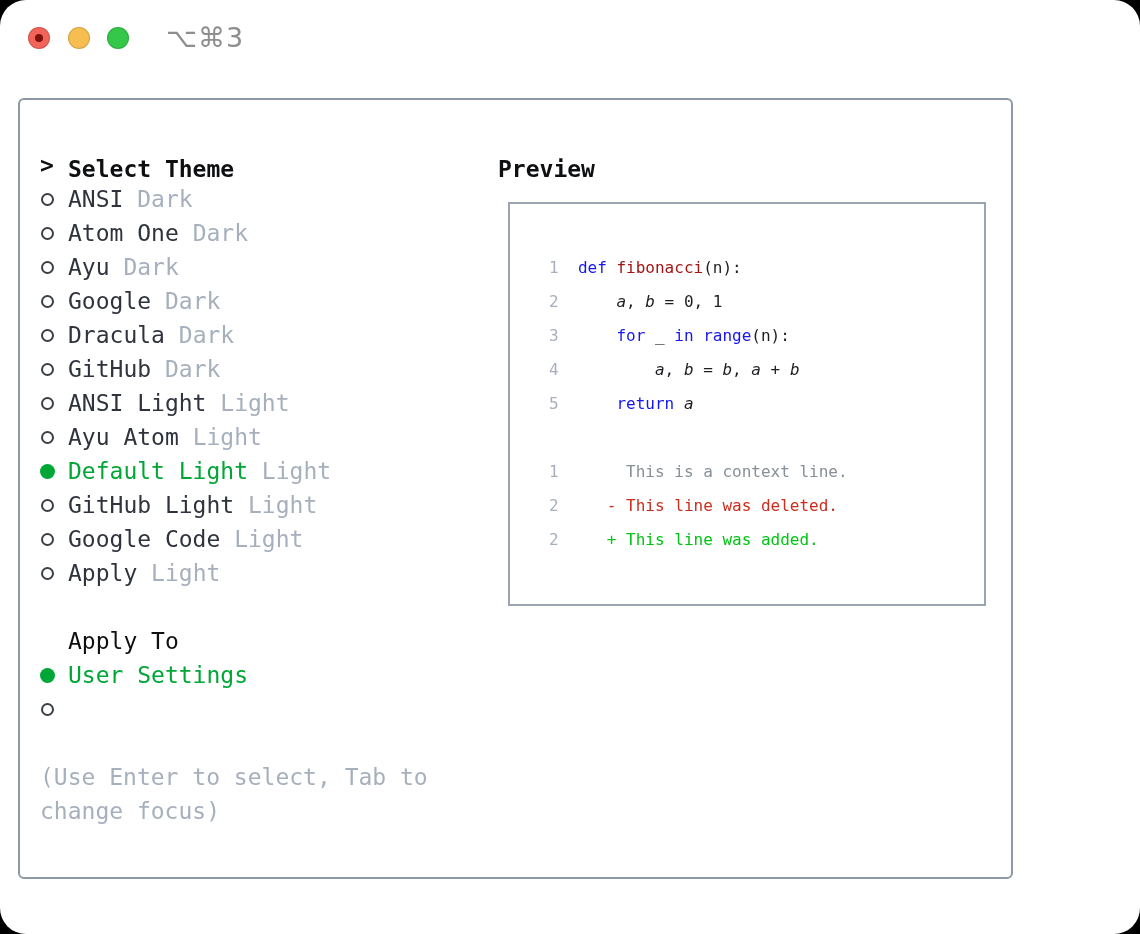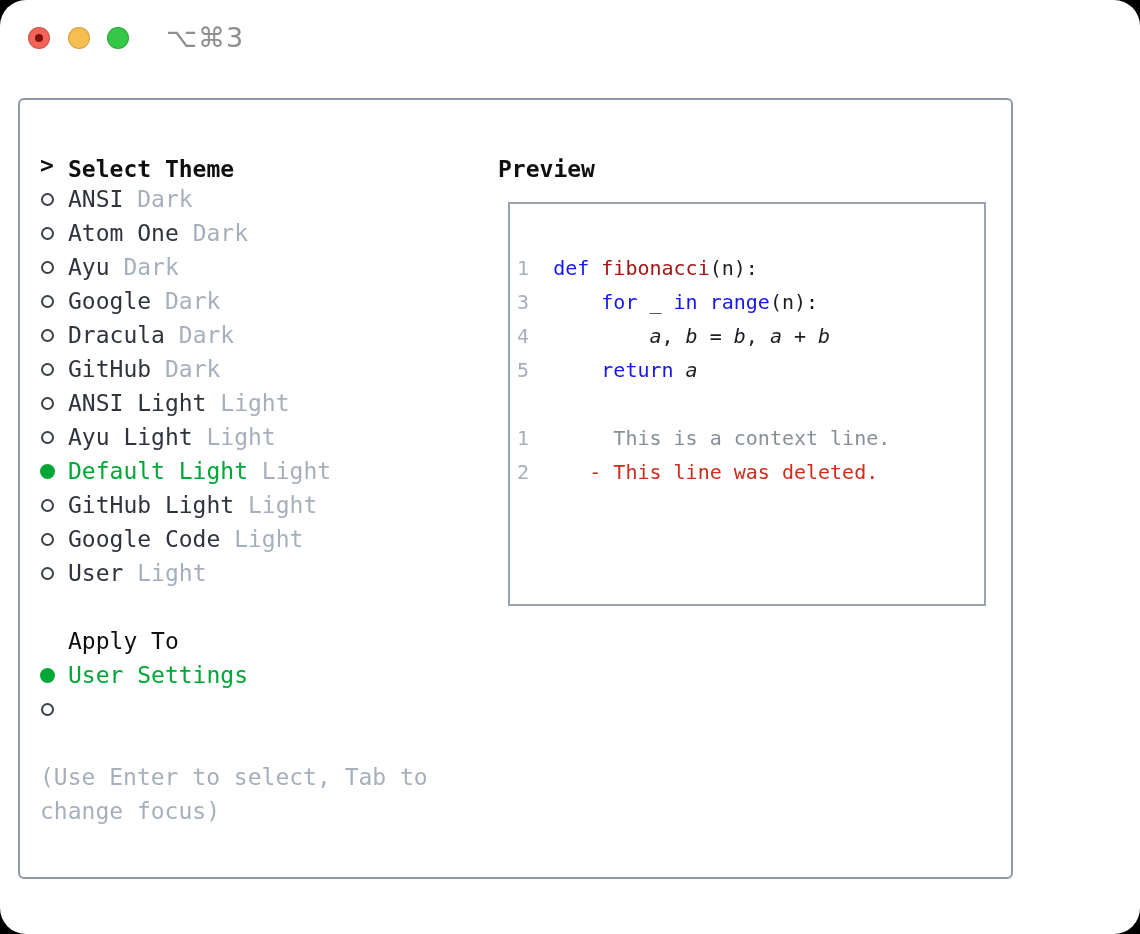--- a/index.html
+++ b/index.html
@@ -39,21 +39,21 @@
   .blank{height:34px;}
 
   .left-col{position:absolute;left:20px;top:48px;}
   .hint{width:440px;font-size:23px;line-height:34px;color:var(--muted);white-space:normal;}
 
   
   .right-col{position:absolute;left:478px;top:48px;}
   .preview-box{margin:20px 0 0 10px;width:478px;height:404px;box-sizing:border-box;
                border:2px solid var(--preview-border);background:#fff;
                padding:47px 0 0 7px;overflow:hidden;}
-  .pline{height:34px;line-height:34px;font-size:20px;white-space:pre;}
+  .pline{height:34px;line-height:34px;font-size:16px;white-space:pre;margin-left:32px;}
   .lineno{color:var(--lineno);}
   .tok-plain{color:var(--code-text);}
   .tok-kw{color:var(--code-kw);}
   .tok-fn{color:var(--code-fn);}
   .tok-var{color:var(--code-text);font-style:italic;}
   .diff-context .dtext{color:var(--diff-context);}
   .diff-deleted .dsign,.diff-deleted .dtext{color:var(--diff-del);}
   .diff-added .dsign,.diff-added .dtext{color:var(--diff-add);}
 </style>
 </head>
@@ -78,25 +78,25 @@
       </div>
 
       <div id="theme-list">
           <div class="row"><span class="marker"><span class="radio"></span></span><span class="item-name">ANSI</span><span class="variant"> Dark</span></div>
           <div class="row"><span class="marker"><span class="radio"></span></span><span class="item-name">Atom One</span><span class="variant"> Dark</span></div>
           <div class="row"><span class="marker"><span class="radio"></span></span><span class="item-name">Ayu</span><span class="variant"> Dark</span></div>
           <div class="row"><span class="marker"><span class="radio"></span></span><span class="item-name">Google</span><span class="variant"> Dark</span></div>
           <div class="row"><span class="marker"><span class="radio"></span></span><span class="item-name">Dracula</span><span class="variant"> Dark</span></div>
           <div class="row"><span class="marker"><span class="radio"></span></span><span class="item-name">GitHub</span><span class="variant"> Dark</span></div>
           <div class="row"><span class="marker"><span class="radio"></span></span><span class="item-name">ANSI Light</span><span class="variant"> Light</span></div>
-          <div class="row"><span class="marker"><span class="radio"></span></span><span class="item-name">Ayu Light</span><span class="variant"> Light</span></div>
+          <div class="row"><span class="marker"><span class="radio"></span></span><span class="item-name">Ayu Atom</span><span class="variant"> Light</span></div>
           <div class="row selected"><span class="marker"><span class="radio on"></span></span><span class="item-name">Default Light</span><span class="variant"> Light</span></div>
           <div class="row"><span class="marker"><span class="radio"></span></span><span class="item-name">GitHub Light</span><span class="variant"> Light</span></div>
           <div class="row"><span class="marker"><span class="radio"></span></span><span class="item-name">Google Code</span><span class="variant"> Light</span></div>
-          <div class="row"><span class="marker"><span class="radio"></span></span><span class="item-name">User</span><span class="variant"> Light</span></div>
+          <div class="row"><span class="marker"><span class="radio"></span></span><span class="item-name">Apply</span><span class="variant"> Light</span></div>
         </div>
 
       <div class="blank"></div>
 
       <div class="row">
         <span class="marker"></span><span class="section">Apply To</span>
       </div>
 
       <div id="apply-list">
           <div class="row selected"><span class="marker"><span class="radio on"></span></span><span class="opt-label">User Settings</span></div>
@@ -108,26 +108,28 @@
       <div class="hint">(Use Enter to select, Tab to change focus)</div>
     </div>
 
     <div class="right-col">
       <div class="row">
         <span class="heading">Preview</span>
       </div>
       <div class="preview-box">
         <div id="code-lines">
             <div class="pline"><span class="lineno">1  </span><span class="tok-kw">def</span><span class="tok-plain"> </span><span class="tok-fn">fibonacci</span><span class="tok-plain">(n):</span></div>
+            <div class="pline"><span class="lineno">2  </span><span class="tok-plain">    </span><span class="tok-var">a</span><span class="tok-plain">, </span><span class="tok-var">b</span><span class="tok-plain"> = 0, 1</span></div>
             <div class="pline"><span class="lineno">3  </span><span class="tok-plain">    </span><span class="tok-kw">for</span><span class="tok-plain"> _ </span><span class="tok-kw">in</span><span class="tok-plain"> </span><span class="tok-kw">range</span><span class="tok-plain">(n):</span></div>
             <div class="pline"><span class="lineno">4  </span><span class="tok-plain">        </span><span class="tok-var">a</span><span class="tok-plain">, </span><span class="tok-var">b</span><span class="tok-plain"> = </span><span class="tok-var">b</span><span class="tok-plain">, </span><span class="tok-var">a</span><span class="tok-plain"> + </span><span class="tok-var">b</span></div>
             <div class="pline"><span class="lineno">5  </span><span class="tok-plain">    </span><span class="tok-kw">return</span><span class="tok-plain"> </span><span class="tok-var">a</span></div>
           </div>
         <div class="blank"></div>
         <div id="diff-lines">
             <div class="pline diff-context"><span class="lineno">1</span><span class="dsign">       </span><span class="dtext">This is a context line.</span></div>
             <div class="pline diff-deleted"><span class="lineno">2</span><span class="dsign">     - </span><span class="dtext">This line was deleted.</span></div>
+            <div class="pline diff-added"><span class="lineno">2</span><span class="dsign">     + </span><span class="dtext">This line was added.</span></div>
           </div>
       </div>
     </div>
 
   </div>
 </div>
 
 </body></html>

